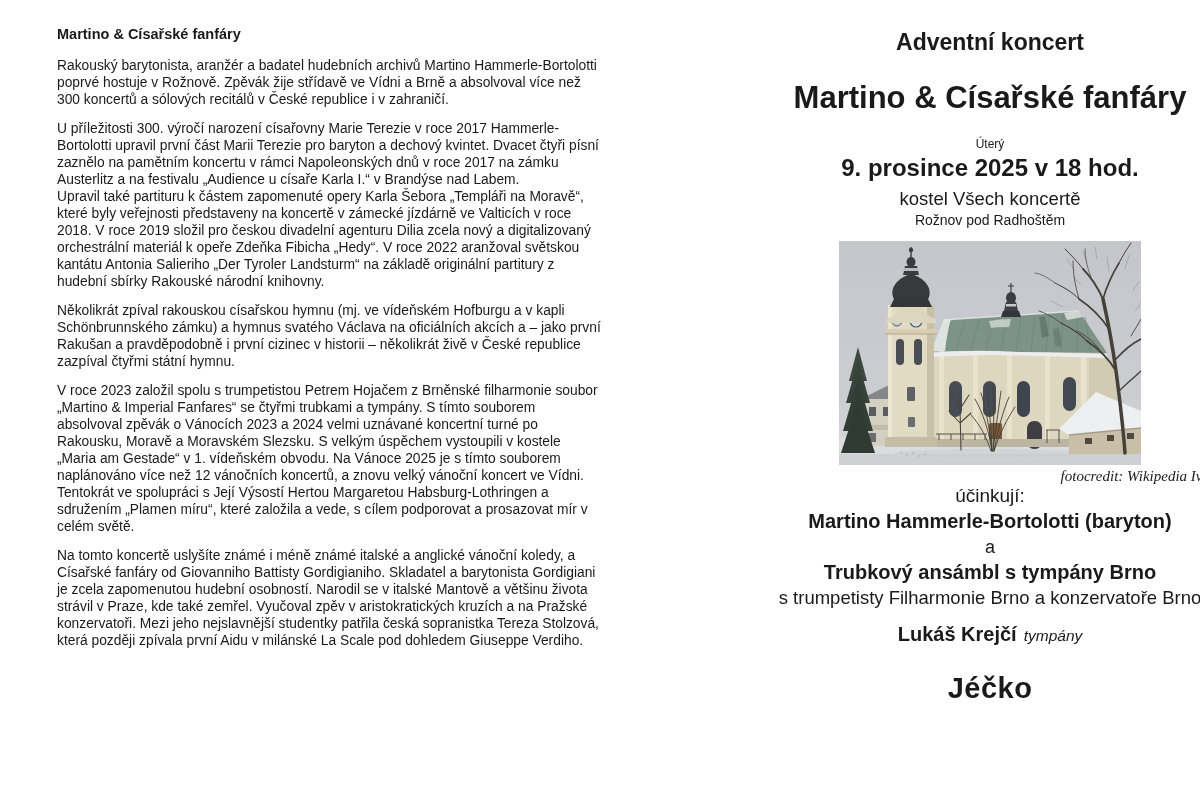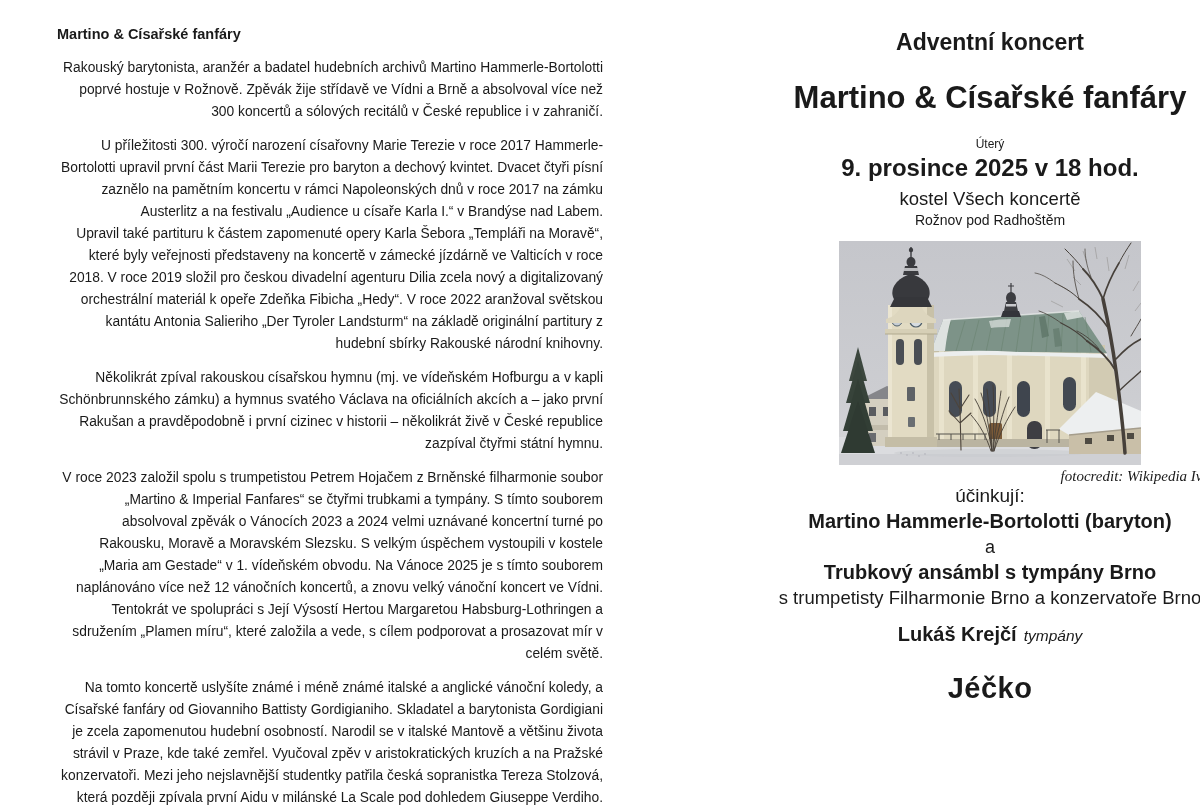--- a/index.html
+++ b/index.html
@@ -4,21 +4,21 @@
 <style>
   html,body{margin:0;padding:0;}
   body{
     width:1200px;height:806px;position:relative;overflow:hidden;
     background:#ffffff;color:#1a1a1a;
     font-family:"Liberation Sans", sans-serif;
   }
   
   .left-page{position:absolute;left:57px;top:26px;width:546px;}
   .bio-title{font-size:14.5px;font-weight:700;margin:0 0 15px 0;}
-  .bio-par{font-size:13.8px;line-height:22px;margin:0 0 12px 0;white-space:pre-line;text-align:right;}
+  .bio-par{font-size:13.8px;line-height:17px;margin:0 0 12px 0;white-space:pre-line;}
   
   .right-page{position:absolute;left:740px;top:30px;width:500px;text-align:center;}
   .event-type{font-size:23px;font-weight:700;line-height:1.1;}
   .poster-title{font-size:31px;font-weight:700;margin:26px 0 0 0;line-height:1.1;}
   .day{font-size:12px;margin-top:22px;}
   .datetime{font-size:24px;font-weight:700;margin-top:3px;}
   .venue{font-size:18.5px;margin-top:6px;}
   .city{font-size:14px;margin-top:2px;}
   .photo-wrap{margin:13px 0 0 0;}
   .photo-wrap svg{display:block;margin:0 auto;}

